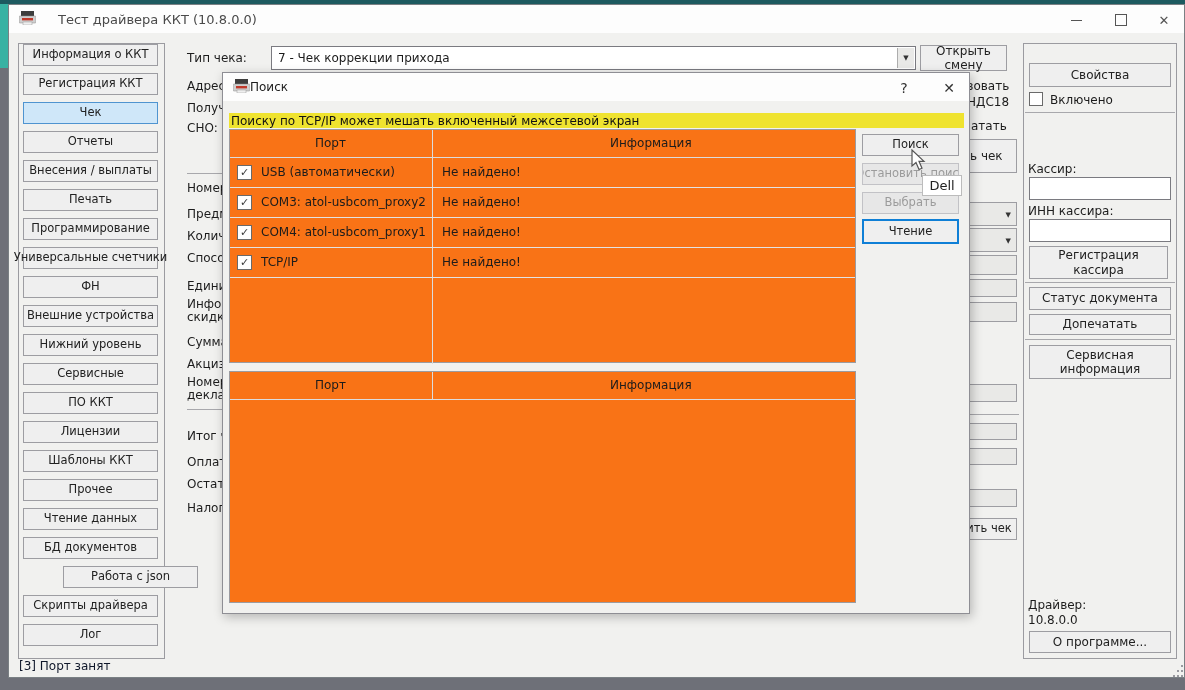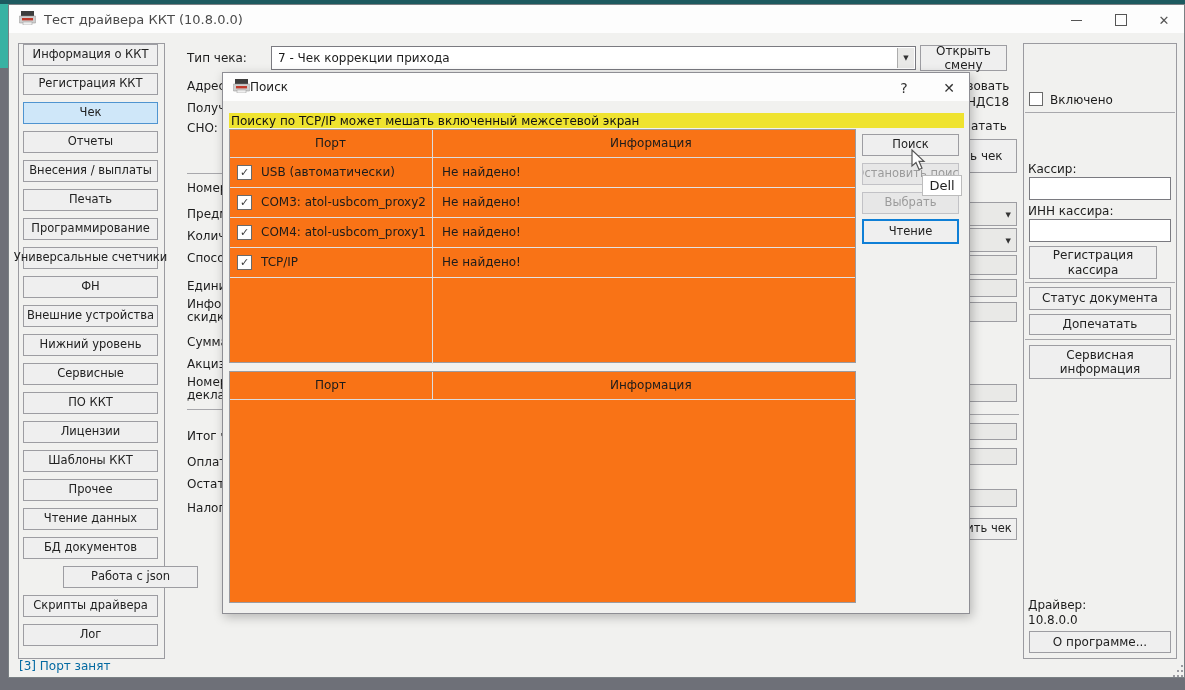--- a/index.html
+++ b/index.html
@@ -8,21 +8,21 @@
        background:#6e7078;}
   .abs{position:absolute;box-sizing:border-box;}
   
   .desk-topline{left:0;top:0;width:1185px;height:4px;background:#1d5a60;}
   .desk-left-teal{left:0;top:4px;width:8px;height:64px;background:#38b2a3;}
   .desk-left-gray{left:0;top:68px;width:8px;height:622px;background:#6e7078;}
   
   .main-window{left:8px;top:4px;width:1177px;height:674px;background:#f1f1ef;
                border:1px solid #7a8084;z-index:1;}
   .titlebar{left:0;top:0;width:100%;height:28px;background:#fdfdfd;display:flex;align-items:center;}
-  .titlebar .t-text{margin-left:8px;color:#4a4a4a;font-size:13px;}
+  .titlebar .t-text{margin-left:22px;color:#4a4a4a;font-size:13px;}
   .win-ctl{top:6px;width:30px;height:18px;display:flex;align-items:center;justify-content:center;color:#555;}
   .ctl-min-bar{width:11px;height:0;border-top:1px solid #555;}
   .ctl-max-box{width:10px;height:10px;border:1px solid #555;}
   .ctl-x{font-size:13px;color:#555;}
   .printer-ico{display:inline-block;margin-left:10px;}
   
   .btn{background:#efefef;border:1px solid #9d9da2;display:flex;align-items:center;
        justify-content:center;text-align:center;color:#222;cursor:default;line-height:1.2;}
   .btn.sel{background:#cfe7f9;border:1px solid #4f94d0;box-shadow:inset 0 0 0 1px #cfe7f9;}
   .btn.disabled{color:#9b9b9b;background:#e7e7e7;border-color:#c2c2c6;}
@@ -118,21 +118,21 @@
   <div class="abs btn side-btn" style="top:387px;">ПО ККТ</div>
   <div class="abs btn side-btn" style="top:416px;">Лицензии</div>
   <div class="abs btn side-btn" style="top:445px;">Шаблоны ККТ</div>
   <div class="abs btn side-btn" style="top:474px;">Прочее</div>
   <div class="abs btn side-btn" style="top:503px;">Чтение данных</div>
   <div class="abs btn side-btn" style="top:532px;">БД документов</div>
   <div class="abs btn side-btn" style="top:561px;margin-left:40px;">Работа с json</div>
   <div class="abs btn side-btn" style="top:590px;">Скрипты драйвера</div>
   <div class="abs btn side-btn" style="top:619px;">Лог</div>
 
-  <div class="abs lbl" style="left:10px;top:654px;color:#0369a1;">[3] Порт занят</div>
+  <div class="abs lbl" style="left:10px;top:654px;color:#0f172a;">[3] Порт занят</div>
 
   <div class="abs lbl" style="left:178px;top:46px;">Тип чека:</div>
   <div class="abs input" style="left:262px;top:41px;width:645px;height:24px;">
     <span class="abs lbl" style="left:6px;top:4px;">7 - Чек коррекции прихода</span>
     <span class="abs" style="right:1px;top:1px;width:17px;height:20px;background:#e9e9e7;border-left:1px solid #adadad;display:flex;align-items:center;justify-content:center;">
       <span class="combo-arrow">▼</span>
     </span>
   </div>
   <div class="abs btn" style="left:911px;top:40px;width:87px;height:26px;">Открыть смену</div>
 
@@ -173,28 +173,29 @@
   <div class="abs frag-box" style="top:274px;height:18px;"></div>
   <div class="abs frag-box" style="top:297px;height:20px;"></div>
   <div class="abs frag-box" style="top:379px;height:18px;"></div>
   <div class="abs hline" style="left:954px;top:409px;width:56px;"></div>
   <div class="abs frag-box" style="top:418px;height:17px;"></div>
   <div class="abs frag-box" style="top:443px;height:17px;"></div>
   <div class="abs frag-box" style="top:484px;height:18px;"></div>
   <div class="abs btn" style="left:952px;top:513px;width:56px;height:22px;font-size:11.5px;">ить чек</div>
 
   <div class="abs groupbox" style="left:1014px;top:38px;width:154px;height:616px;"></div>
+  <div class="abs btn" style="left:1020px;top:58px;width:142px;height:24px;">Свойства</div>
   <div class="abs cb" style="left:1020px;top:87px;width:14px;height:14px;"></div>
   <div class="abs lbl" style="left:1041px;top:88px;">Включено</div>
   <div class="abs hline" style="left:1016px;top:107px;width:150px;"></div>
   <div class="abs lbl" style="left:1019px;top:157px;">Кассир:</div>
   <div class="abs input" style="left:1020px;top:172px;width:142px;height:23px;"></div>
   <div class="abs lbl" style="left:1019px;top:199px;">ИНН кассира:</div>
   <div class="abs input" style="left:1020px;top:214px;width:142px;height:23px;"></div>
-  <div class="abs btn" style="left:1020px;top:241px;width:128px;height:33px;padding:0 20px;">Регистрация кассира</div>
+  <div class="abs btn" style="left:1020px;top:241px;width:139px;height:33px;padding:0 20px;">Регистрация кассира</div>
   <div class="abs hline" style="left:1016px;top:277px;width:150px;"></div>
   <div class="abs btn" style="left:1020px;top:282px;width:142px;height:23px;">Статус документа</div>
   <div class="abs btn" style="left:1020px;top:309px;width:142px;height:21px;">Допечатать</div>
   <div class="abs hline" style="left:1016px;top:334px;width:150px;"></div>
   <div class="abs btn" style="left:1020px;top:340px;width:142px;height:34px;padding:0 22px;">Сервисная информация</div>
   <div class="abs lbl" style="left:1019px;top:593px;">Драйвер:</div>
   <div class="abs lbl" style="left:1019px;top:608px;">10.8.0.0</div>
   <div class="abs btn" style="left:1020px;top:626px;width:142px;height:22px;">О программе...</div>
 
   <div class="abs" style="left:1163px;top:660px;width:12px;height:12px;">

